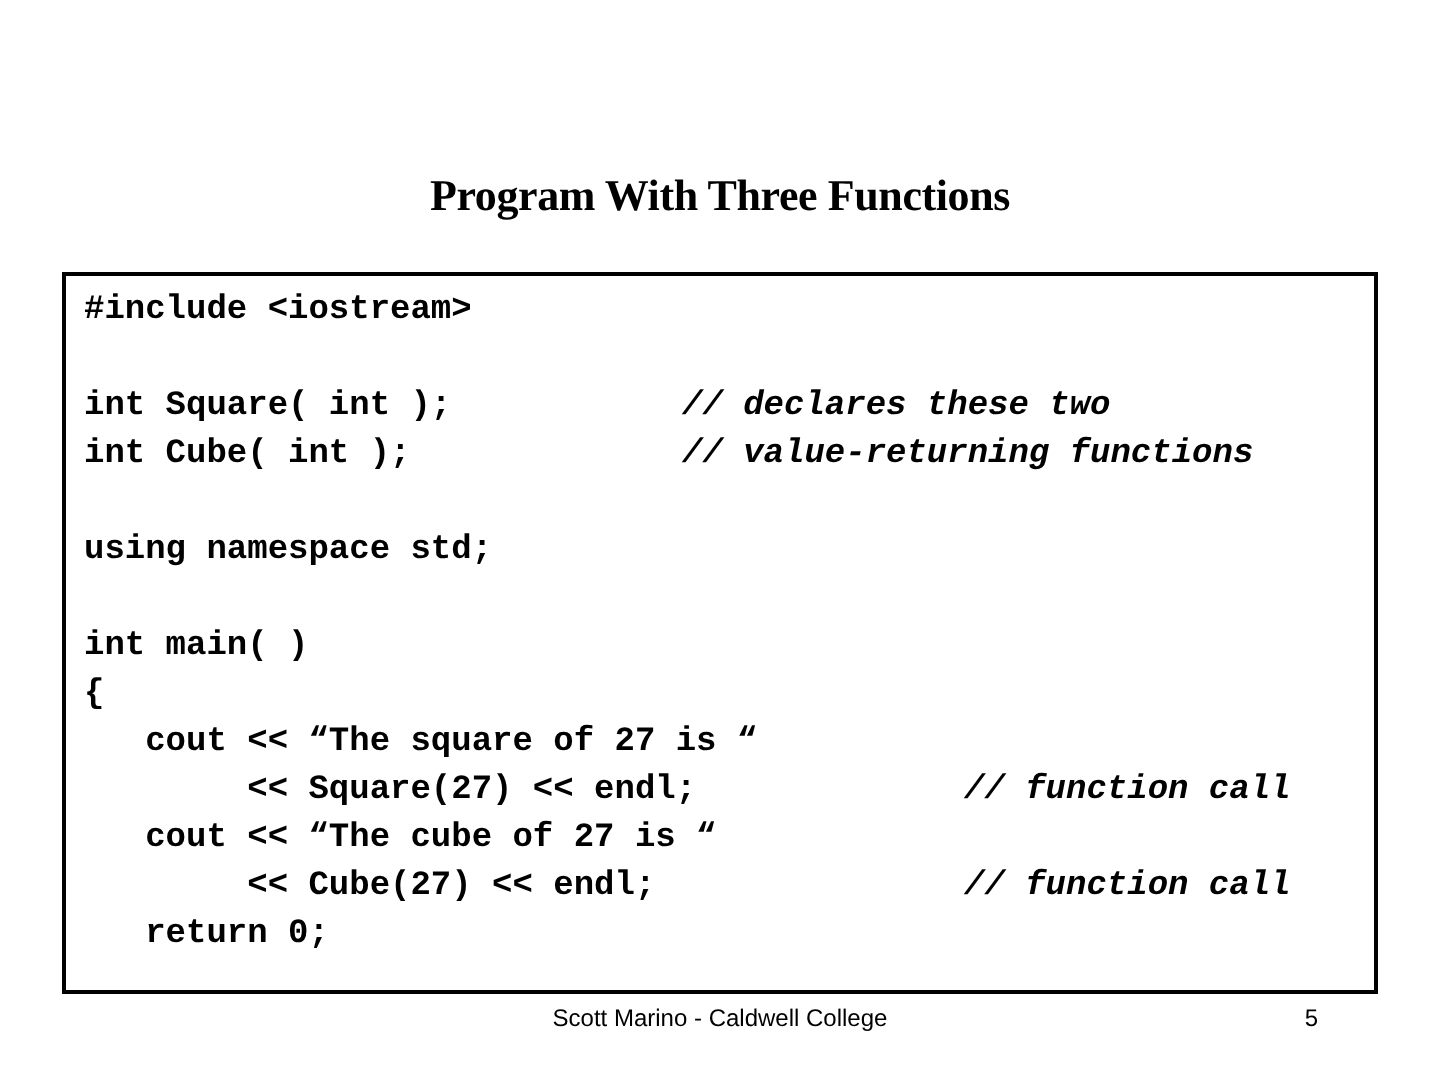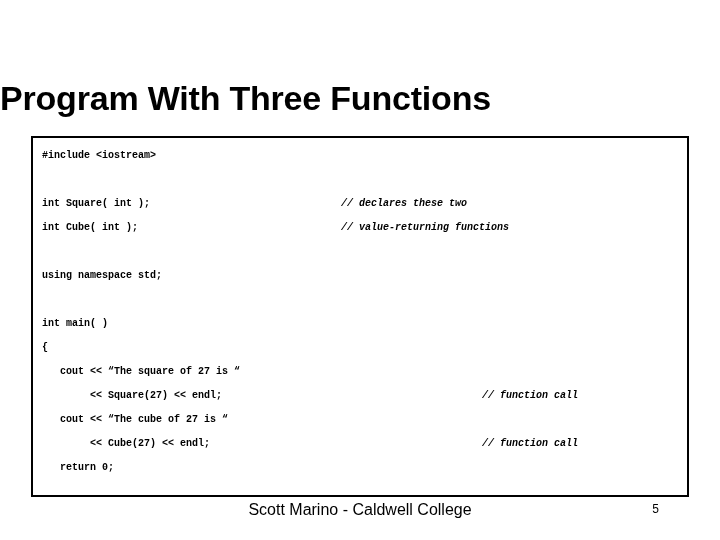--- a/index.html
+++ b/index.html
@@ -21,23 +21,24 @@
     inset: 0;
     background: #ffffff;
   }
 
   
   #slide-title {
     position: absolute;
     left: 0;
     right: 0;
     top: 78px;
-    font-family: Liberation Sans, sans-serif;
+    text-align: center;
+    font-family: Liberation Serif, serif;
     font-weight: bold;
-    font-size: 34px;
+    font-size: 22px;
     line-height: 40px;
     letter-spacing: -0.2px;
     color: #000000;
     white-space: nowrap;
   }
 
   
   #code-box {
     position: absolute;
     left: 31px;
@@ -50,21 +51,21 @@
     overflow: hidden;
   }
 
   #code-listing {
     position: absolute;
     left: 9px;
     top: 6px;
     right: 0;
     font-family: "Liberation Mono", "DejaVu Sans Mono", monospace;
     font-weight: bold;
-    font-size: 10px;
+    font-size: 17px;
     line-height: 24px;
     color: #000000;
     white-space: pre;
   }
 
   .code-line {
     position: relative;
     height: 24px;
     white-space: pre;
   }
@@ -86,21 +87,21 @@
   .comment-col-b { left: 440px; text-align: right; }
 
   
   #footer-note {
     position: absolute;
     left: 0;
     right: 0;
     top: 502px;
     text-align: center;
     font-family: "Liberation Sans", sans-serif;
-    font-size: 16px;
+    font-size: 12px;
     line-height: 15px;
     color: #000000;
   }
   #page-number {
     position: absolute;
     right: 61px;
     top: 502px;
     font-family: "Liberation Sans", sans-serif;
     font-size: 12px;
     line-height: 15px;

